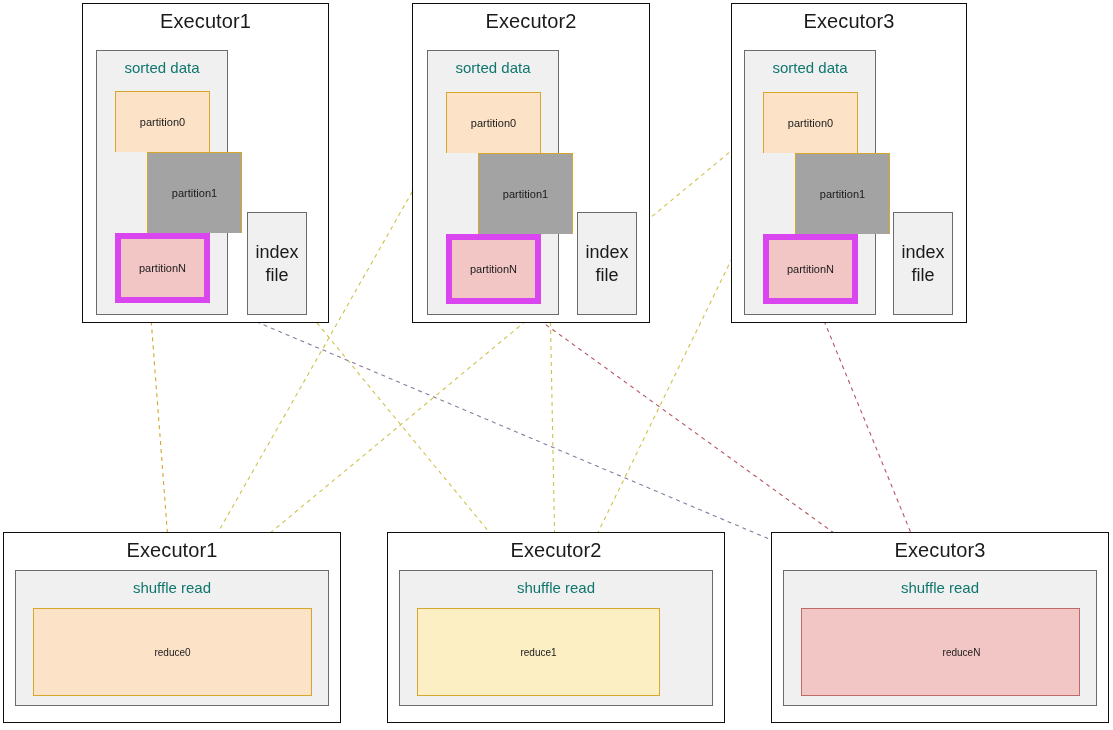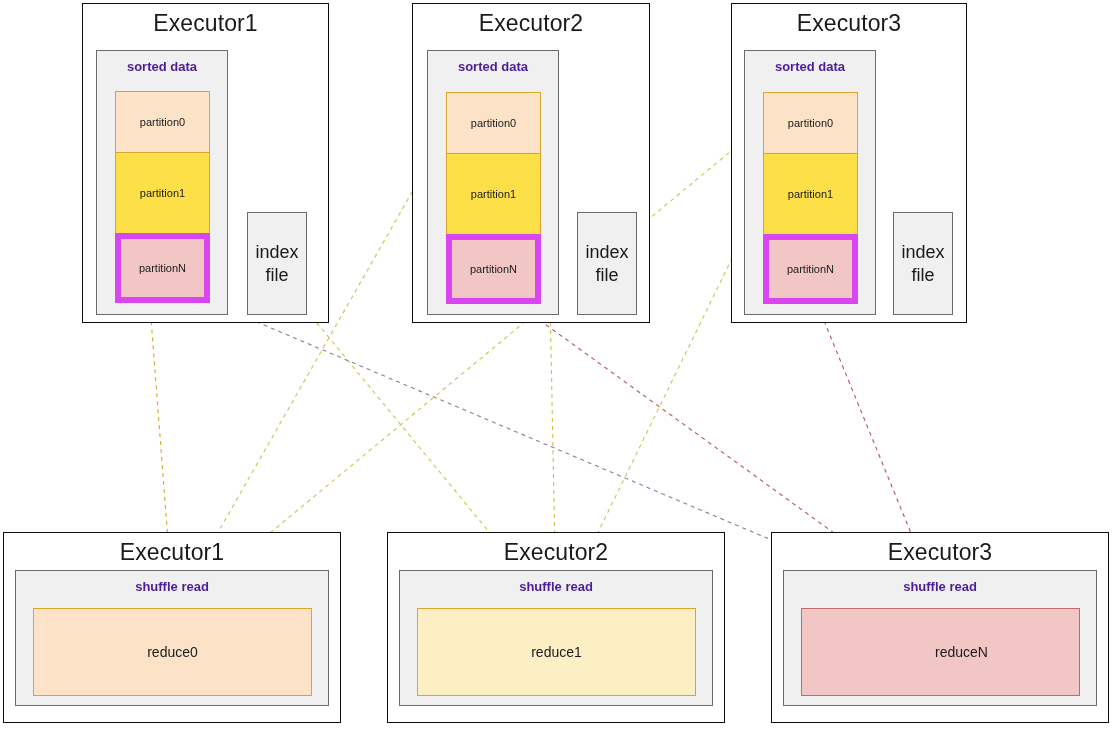--- a/index.html
+++ b/index.html
@@ -8,44 +8,44 @@
   #canvas{position:absolute;left:0;top:0;width:1113px;height:730px;}
   #edges{position:absolute;left:0;top:0;width:1113px;height:730px;pointer-events:none;}
 
   .node{position:absolute;box-sizing:border-box;}
 
   .executor-box{
     border:1.4px solid #0d0d0d;background:#ffffff;
   }
   .executor-title{
     position:absolute;left:0;right:0;top:6px;text-align:center;
-    font-size:23px;color:#1a1a1a;letter-spacing:.1px;
+    font-size:20px;color:#1a1a1a;letter-spacing:.1px;
   }
   .panel{
     border:1.3px solid #6b6b6b;background:#f0f0f0;
   }
   .panel-title{
     position:absolute;left:0;right:0;top:8px;text-align:center;
-    font-size:13px;color:#4c1d95;font-weight:bold;
+    font-size:15px;color:#0f766e;
   }
   .part{
     box-sizing:border-box;display:flex;align-items:center;justify-content:center;
     font-size:11px;color:#1a1a1a;
   }
   .part0{background:#fce3c8;border:1px solid #d6a72b;border-bottom:none;}
-  .part1{background:#fde047;border:1px solid #d6a72b;border-bottom:none;}
+  .part1{background:#a3a3a3;border:1px solid #d6a72b;border-bottom:none;margin-left:32px;}
   .partN{background:#f3c6c6;border:6px solid #d946ef;}
   .indexfile{
     border:1.3px solid #6b6b6b;background:#f0f0f0;
     display:flex;align-items:center;justify-content:center;text-align:center;
     font-size:18px;line-height:1.25;color:#1a1a1a;
   }
   .reduce{
     box-sizing:border-box;display:flex;align-items:center;justify-content:center;
-    font-size:14px;color:#1a1a1a;
+    font-size:10px;color:#1a1a1a;
   }
   .reduce0{background:#fce3c8;border:1.2px solid #d6a72b;}
   .reduce1{background:#fcefc4;border:1.2px solid #d6a72b;}
   .reduceN{background:#f3c6c6;border:1.2px solid #c06b6b;padding-left:42px;}
 </style>
 </head>
 <body>
 
 <div id="canvas">
 
@@ -130,21 +130,21 @@
     <div class="panel-title">shuffle read</div>
   </div>
   <div class="node reduce reduce0" style="left:33px;top:608px;width:279px;height:88px;">reduce0</div>
 
   <div class="node executor-box" style="left:387px;top:532px;width:338px;height:191px;">
     <div class="executor-title">Executor2</div>
   </div>
   <div class="node panel" style="left:399px;top:570px;width:314px;height:136px;">
     <div class="panel-title">shuffle read</div>
   </div>
-  <div class="node reduce reduce1" style="left:417px;top:608px;width:279px;height:88px;">reduce1</div>
+  <div class="node reduce reduce1" style="left:417px;top:608px;width:243px;height:88px;">reduce1</div>
 
   <div class="node executor-box" style="left:771px;top:532px;width:338px;height:191px;">
     <div class="executor-title">Executor3</div>
   </div>
   <div class="node panel" style="left:783px;top:570px;width:314px;height:136px;">
     <div class="panel-title">shuffle read</div>
   </div>
   <div class="node reduce reduceN" style="left:801px;top:608px;width:279px;height:88px;">reduceN</div>
 
 </div>

